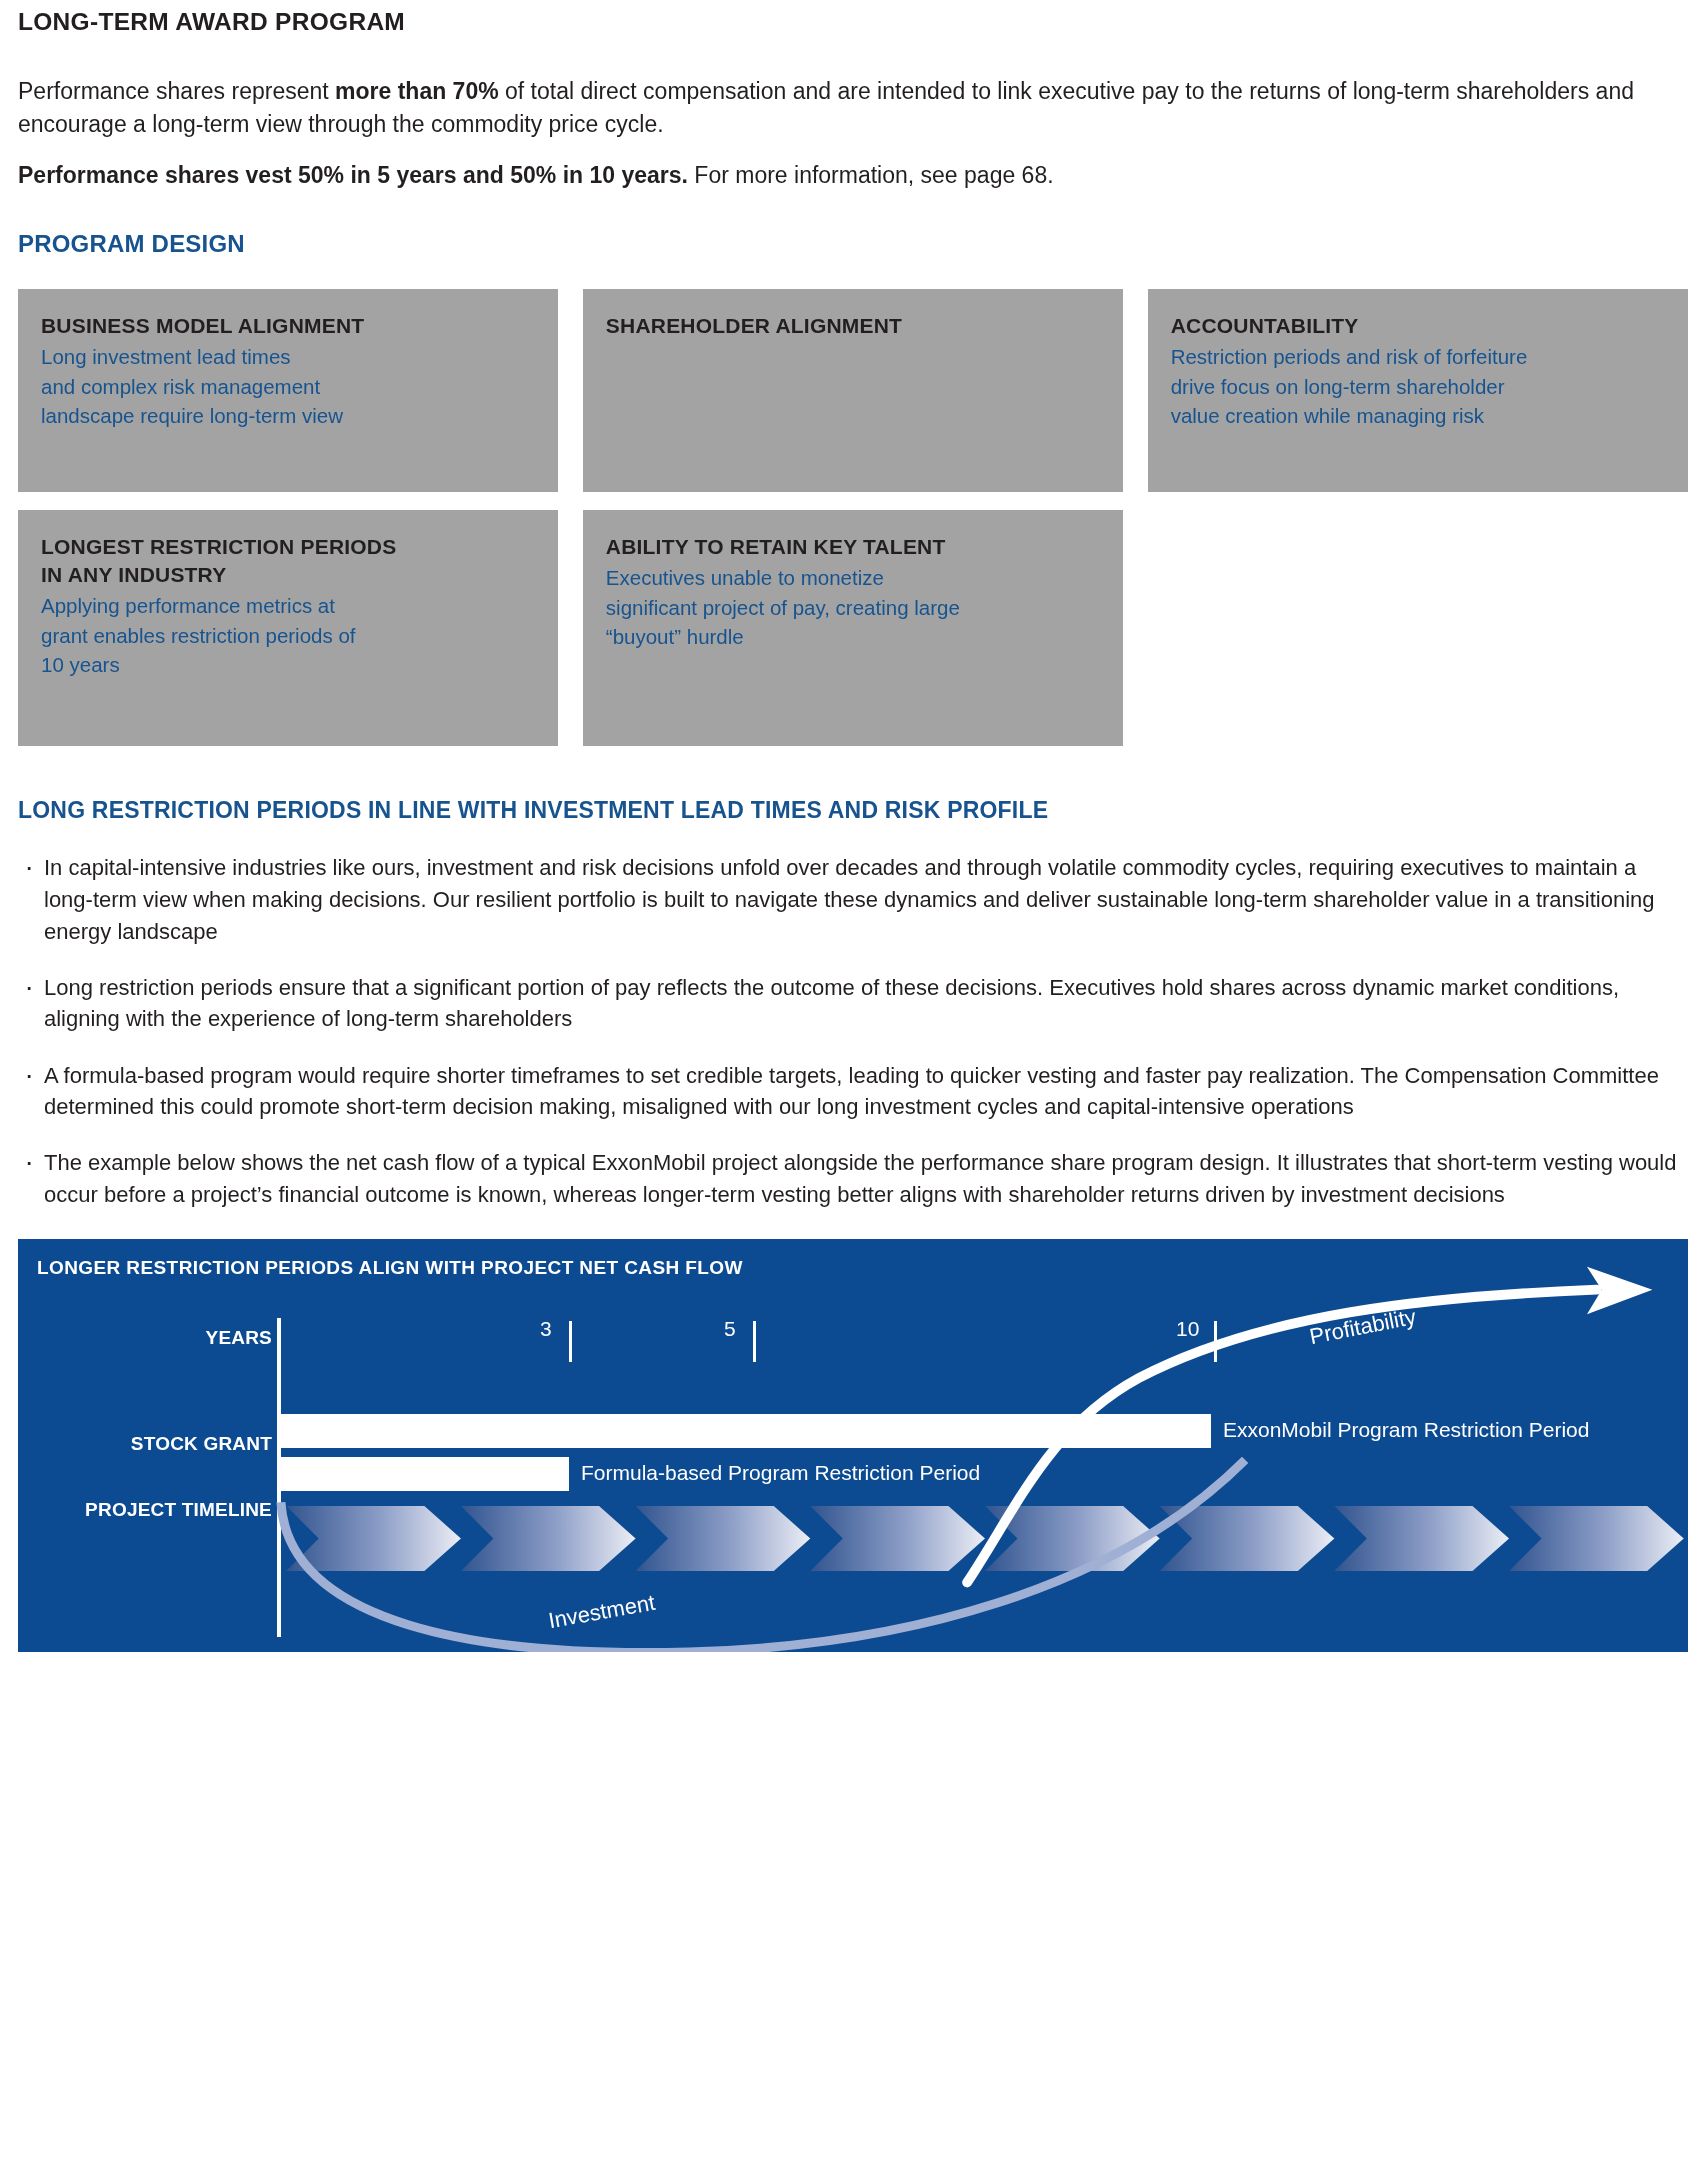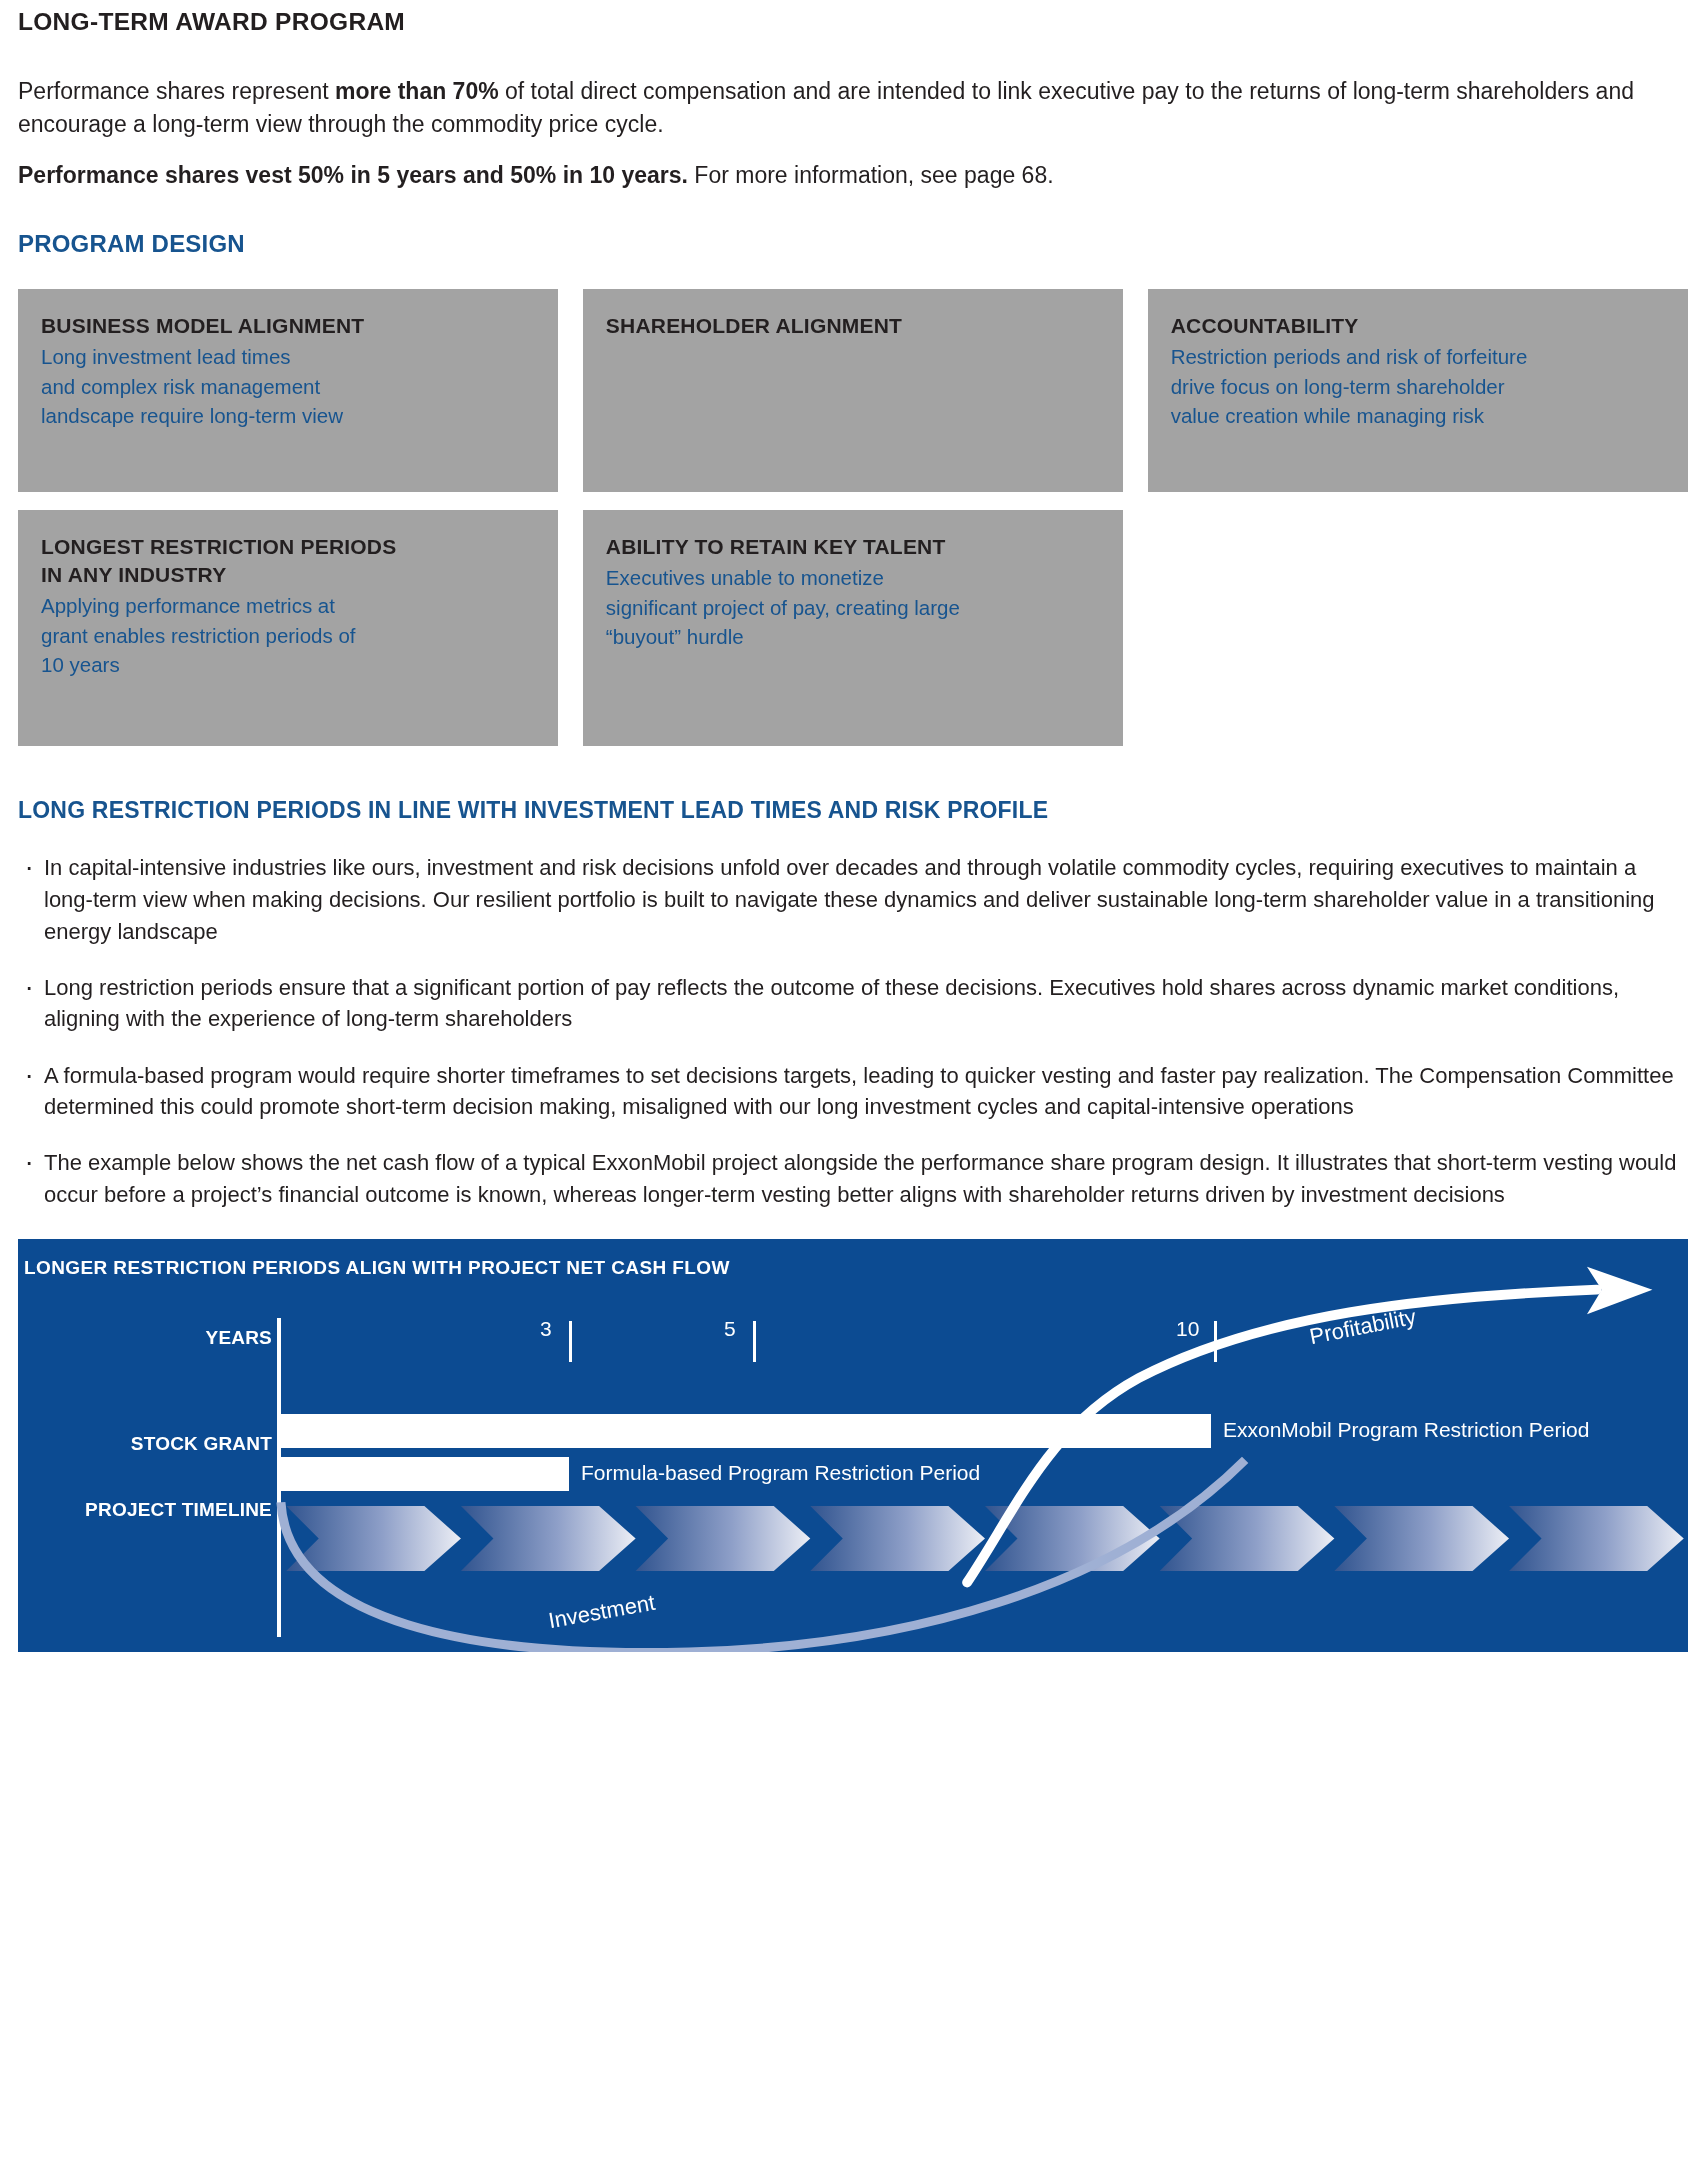--- a/index.html
+++ b/index.html
@@ -100,21 +100,21 @@
     position: relative;
     margin-top: 28px;
     margin-left: 0;
     width: 1670px;
     height: 413px;
     background: #0c4b92;
     overflow: hidden;
   }
   .panel-title {
     position: absolute;
-    left: 6px; top: 18px;
+    left: 19px; top: 18px;
     color: #ffffff;
     font-size: 19px;
     font-weight: bold;
     letter-spacing: 0.4px;
   }
   .row-label {
     position: absolute;
     color: #ffffff;
     font-weight: bold;
     font-size: 19px;
@@ -236,21 +236,21 @@
 significant project of pay, creating large
 “buyout” hurdle</div>
     </div>
   </div>
 
   <h2 class="blue-head long">LONG RESTRICTION PERIODS IN LINE WITH INVESTMENT LEAD TIMES AND RISK PROFILE</h2>
 
   <ul class="bullets">
     <li>In capital-intensive industries like ours, investment and risk decisions unfold over decades and through volatile commodity cycles, requiring executives to maintain a long-term view when making decisions. Our resilient portfolio is built to navigate these dynamics and deliver sustainable long-term shareholder value in a transitioning energy landscape</li>
     <li>Long restriction periods ensure that a significant portion of pay reflects the outcome of these decisions. Executives hold shares across dynamic market conditions, aligning with the experience of long-term shareholders</li>
-    <li>A formula-based program would require shorter timeframes to set decisions targets, leading to quicker vesting and faster pay realization. The Compensation Committee determined this could promote short-term decision making, misaligned with our long investment cycles and capital-intensive operations</li>
+    <li>A formula-based program would require shorter timeframes to set credible targets, leading to quicker vesting and faster pay realization. The Compensation Committee determined this could promote short-term decision making, misaligned with our long investment cycles and capital-intensive operations</li>
     <li>The example below shows the net cash flow of a typical ExxonMobil project alongside the performance share program design. It illustrates that short-term vesting would occur before a project’s financial outcome is known, whereas longer-term vesting better aligns with shareholder returns driven by investment decisions</li>
   </ul>
 
   <div class="panel">
 
     <div class="panel-title">LONGER RESTRICTION PERIODS ALIGN WITH PROJECT NET CASH FLOW</div>
 
     <div class="row-label lbl-years">YEARS</div>
     <div class="row-label lbl-stock">STOCK GRANT</div>
     <div class="row-label lbl-timeline">PROJECT TIMELINE</div>

